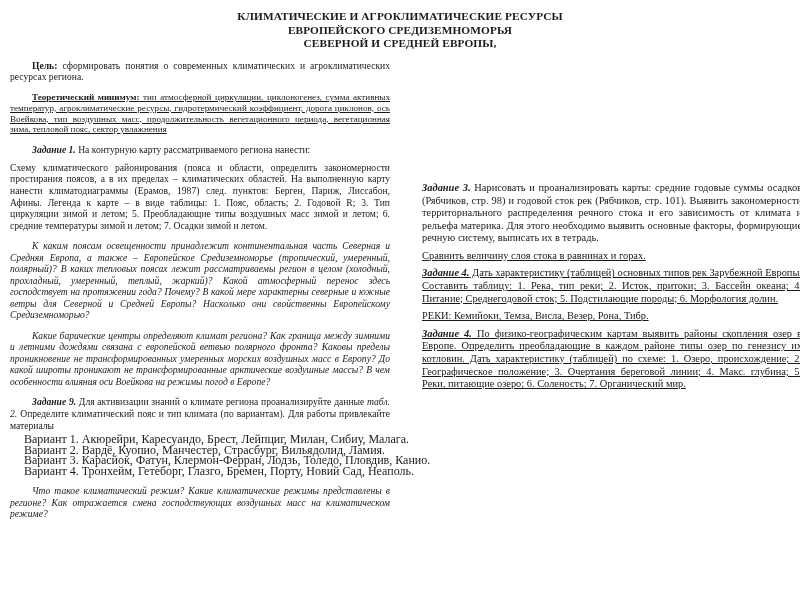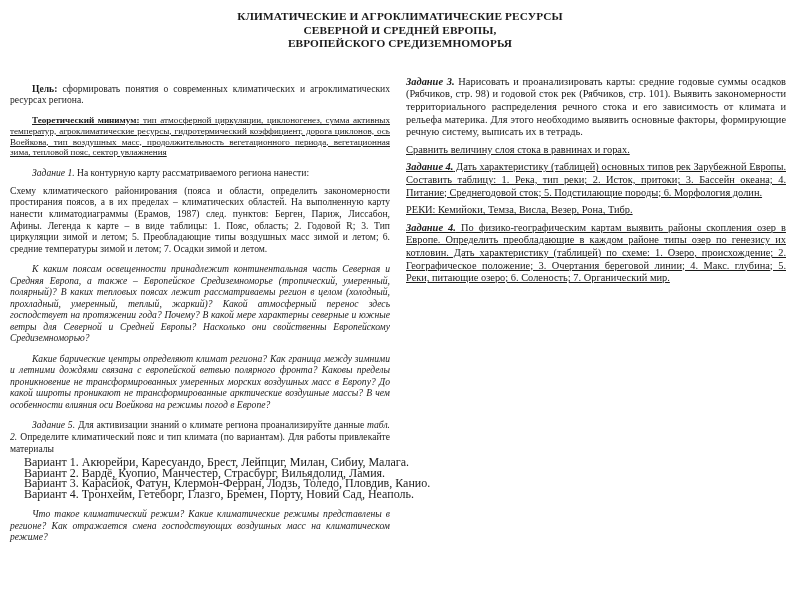--- a/index.html
+++ b/index.html
@@ -18,23 +18,22 @@
   .page {
     position: relative;
     width: 800px;
     height: 600px;
     box-sizing: border-box;
     padding: 4px 10px 0 10px;
     background: #fff;
   }
   .columns {
     display: flex;
-    align-items: flex-start;
-    gap: 16px;
-    margin-top: 23px;
+    align-items: center;
+    gap: 32px;
   }
   .col-left {
     width: 380px;
     flex: 0 0 380px;
   }
   .col-right {
     width: 380px;
     flex: 0 0 380px;
     padding-top: 2px;
   }
@@ -65,21 +64,21 @@
   .para.tight { margin-top: 6px; }
   .para.noindent { text-indent: 0; }
   .lead {
     font-weight: bold;
   }
   .ital {
     font-style: italic;
   }
   .ital-bold {
     font-style: italic;
-    font-weight: normal;
+    font-weight: bold;
   }
 
   
   .para.dense {
     font-size: 9.1px;
     line-height: 10.8px;
     text-decoration: underline;
   }
 
   
@@ -116,41 +115,41 @@
     font-weight: bold;
   }
 </style>
 </head>
 <body>
 
 <div class="page">
 
   <div class="doc-title">
     <span class="tline">КЛИМАТИЧЕСКИЕ И АГРОКЛИМАТИЧЕСКИЕ РЕСУРСЫ</span>
+    <span class="tline">ЕВРОПЕЙСКОГО СРЕДИЗЕМНОМОРЬЯ</span>
     <span class="tline">СЕВЕРНОЙ И СРЕДНЕЙ ЕВРОПЫ,</span>
-    <span class="tline">ЕВРОПЕЙСКОГО СРЕДИЗЕМНОМОРЬЯ</span>
   </div>
 
   <div class="columns">
 
     <div class="col-left">
 
       <p class="para"><span class="lead">Цель:</span><span> сформировать понятия о современных климатических и агроклиматических ресурсах региона.</span></p>
 
       <p class="para dense"><span class="lead">Теоретический минимум:</span><span> тип атмосферной циркуляции, циклоногенез, сумма активных температур, агроклиматические ресурсы, гидротермический коэффициент, дорога циклонов, ось Воейкова, тип воздушных масс, продолжительность вегетационного периода, вегетационная зима, тепловой пояс, сектор увлажнения</span></p>
 
       <p class="para"><span class="ital-bold">Задание 1.</span><span> На контурную карту рассматриваемого региона нанести:</span></p>
 
       <p class="para noindent tight">Схему климатического районирования (пояса и области, определить закономерности простирания поясов, а в их пределах – климатических областей. На выполненную карту нанести климатодиаграммы (Ерамов, 1987) след. пунктов: Берген, Париж, Лиссабон, Афины. Легенда к карте – в виде таблицы: 1. Пояс, область; 2. Годовой R; 3. Тип циркуляции зимой и летом; 5. Преобладающие типы воздушных масс зимой и летом; 6. средние температуры зимой и летом; 7. Осадки зимой и летом.</p>
 
       <p class="para qblock">К каким поясам освещенности принадлежит континентальная часть Северная и Средняя Европа, а также – Европейское Средиземноморье (тропический, умеренный, полярный)? В каких тепловых поясах лежит рассматриваемы регион в целом (холодный, прохладный, умеренный, теплый, жаркий)? Какой атмосферный перенос здесь господствует на протяжении года? Почему? В какой мере характерны северные и южные ветры для Северной и Средней Европы? Насколько они свойственны Европейскому Средиземноморью?</p>
 
       <p class="para qblock">Какие барические центры определяют климат региона? Как граница между зимними и летними дождями связана с европейской ветвью полярного фронта? Каковы пределы проникновение не трансформированных умеренных морских воздушных масс в Европу? До какой широты проникают не трансформированные арктические воздушные массы? В чем особенности влияния оси Воейкова на режимы погод в Европе?</p>
 
-      <p class="para"><span class="ital-bold">Задание 5.</span><span> Для активизации знаний о климате региона проанализируйте данные </span><span class="ital">табл. 2.</span><span> Определите климатический пояс и тип климата (по вариантам). Для работы привлекайте материалы</span></p>
+      <p class="para"><span class="ital-bold">Задание 9.</span><span> Для активизации знаний о климате региона проанализируйте данные </span><span class="ital">табл. 2.</span><span> Определите климатический пояс и тип климата (по вариантам). Для работы привлекайте материалы</span></p>
 
       <div class="variants">
         <div class="variant-line">Вариант 1. Акюрейри, Каресуандо, Брест, Лейпциг, Милан, Сибиу, Малага.</div>
         <div class="variant-line">Вариант 2. Вардё, Куопио, Манчестер, Страсбург, Вильядолид, Ламия.</div>
         <div class="variant-line">Вариант 3. Карасйок, Фатун, Клермон-Ферран, Лодзь, Толедо, Пловдив, Канио.</div>
         <div class="variant-line">Вариант 4. Тронхейм, Гетеборг, Глазго, Бремен, Порту, Новий Сад, Неаполь.</div>
       </div>
 
       <p class="para qblock">Что такое климатический режим? Какие климатические режимы представлены в регионе? Как отражается смена господствующих воздушных масс на климатическом режиме?</p>
 

